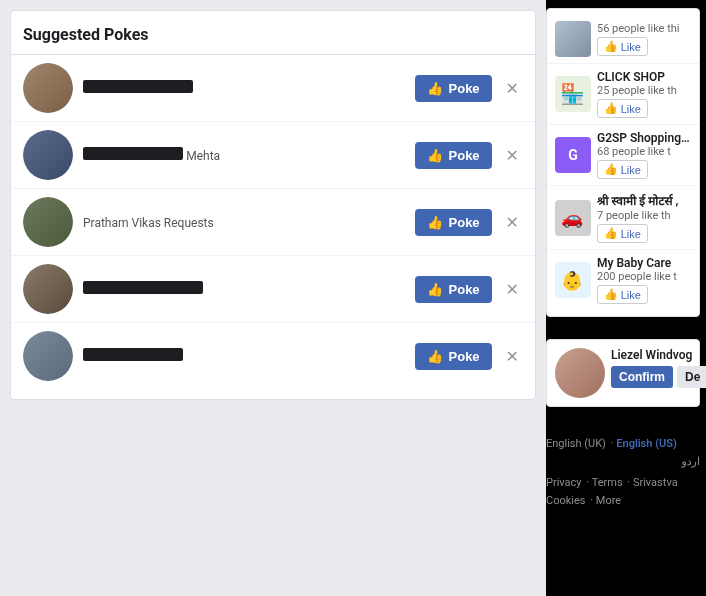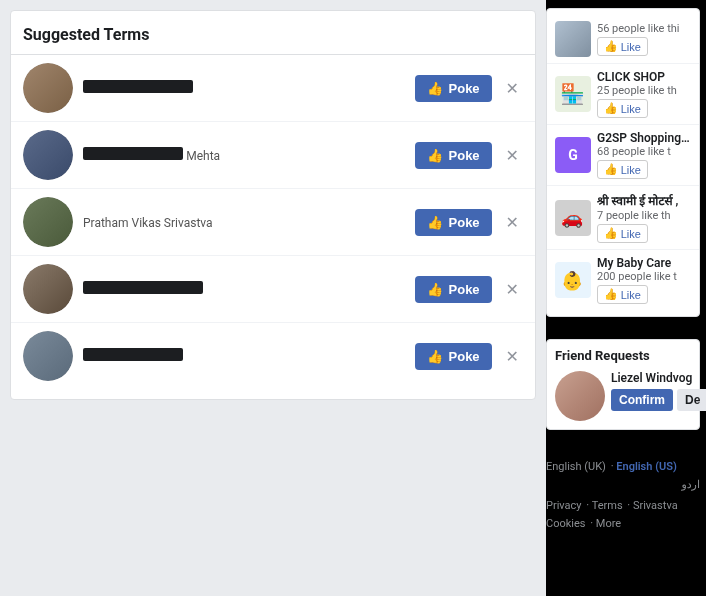--- a/index.html
+++ b/index.html
@@ -256,21 +256,21 @@
       font-size: 18px;
     }
   </style>
 </head>
 <body>
 
 <div class="layout">
 
   <div class="left-panel">
     <div class="suggested-pokes-card">
-      <div class="card-title">Suggested Terms</div>
+      <div class="card-title">Suggested Pokes</div>
 
       <div class="poke-row">
         <div class="avatar">
           <div class="avatar-img avatar-1"></div>
         </div>
         <div class="name-block">
           <div class="name-redacted" style="width:110px;"></div>
         </div>
         <button class="poke-btn">
           <span>👍</span>
@@ -292,21 +292,21 @@
           <span>Poke</span>
         </button>
         <button class="close-btn">✕</button>
       </div>
 
       <div class="poke-row">
         <div class="avatar">
           <div class="avatar-img avatar-3"></div>
         </div>
         <div class="name-block">
-          <span style="font-size:12px; color:#555;">Pratham Vikas Srivastva</span>
+          <span style="font-size:12px; color:#555;">Pratham Vikas Requests</span>
         </div>
         <button class="poke-btn">
           <span>👍</span>
           <span>Poke</span>
         </button>
         <button class="close-btn">✕</button>
       </div>
 
       <div class="poke-row">
         <div class="avatar">
@@ -402,21 +402,20 @@
           <div class="page-likes">200 people like t</div>
           <button class="like-btn-small">
             <span>👍</span>
             <span>Like</span>
           </button>
         </div>
       </div>
     </div>
 
     <div class="friend-requests-section">
-      <div class="fr-title">Friend Requests</div>
       <div class="fr-item">
         <div class="fr-avatar"></div>
         <div class="fr-info">
           <div class="fr-name">Liezel Windvog</div>
           <div class="fr-actions">
             <button class="confirm-btn">Confirm</button>
             <button class="delete-btn">De</button>
           </div>
         </div>
       </div>

